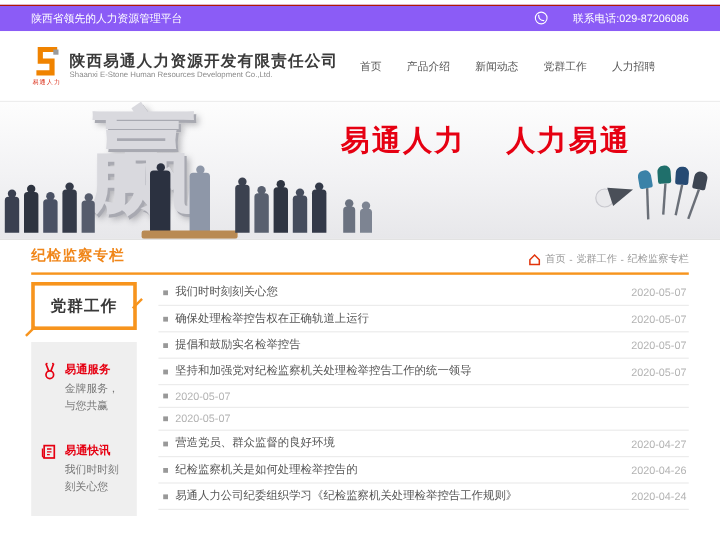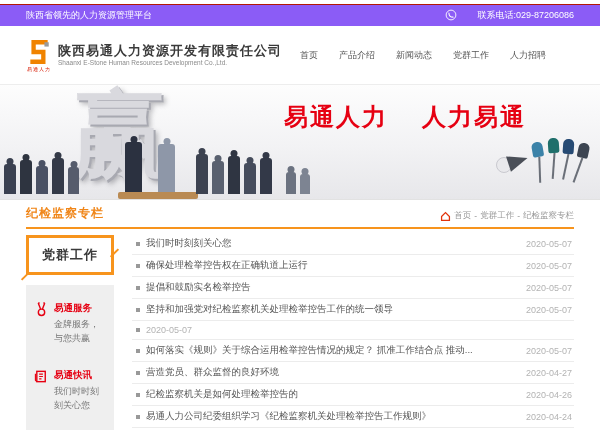--- a/index.html
+++ b/index.html
@@ -226,21 +226,20 @@
         <span class="bullet"></span>
         <span class="title">坚持和加强党对纪检监察机关处理检举控告工作的统一领导</span>
         <span class="date">2020-05-07</span>
       </div>
       <div class="row">
         <span class="bullet"></span>
         <span class="date">2020-05-07</span>
       </div>
       <div class="row">
         <span class="bullet"></span>
-        <span class="title">如何落实《规则》关于综合运用检举控告情况的规定？ 抓准工作结合点 推动...</span>
         <span class="date">2020-05-07</span>
       </div>
       <div class="row">
         <span class="bullet"></span>
         <span class="title">营造党员、群众监督的良好环境</span>
         <span class="date">2020-04-27</span>
       </div>
       <div class="row">
         <span class="bullet"></span>
         <span class="title">纪检监察机关是如何处理检举控告的</span>

